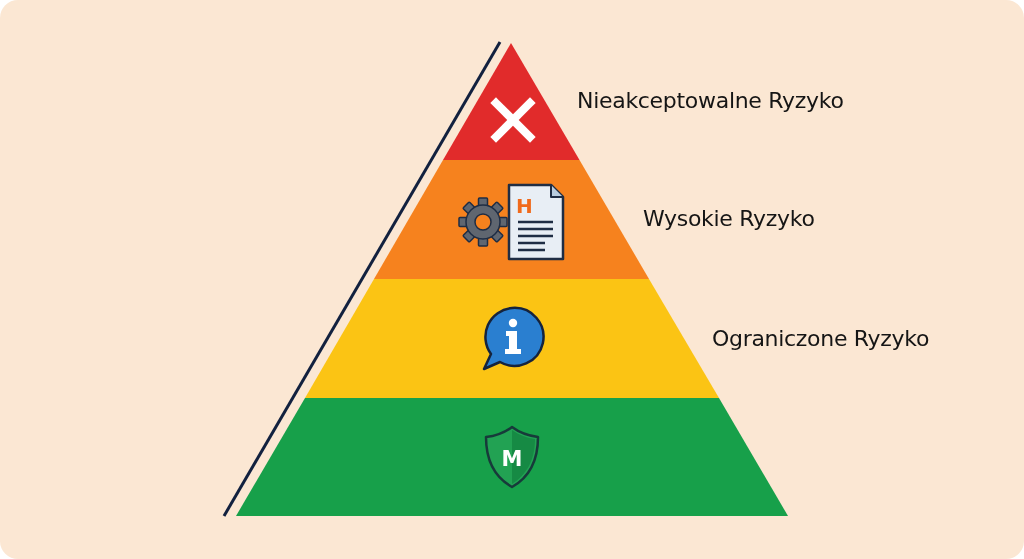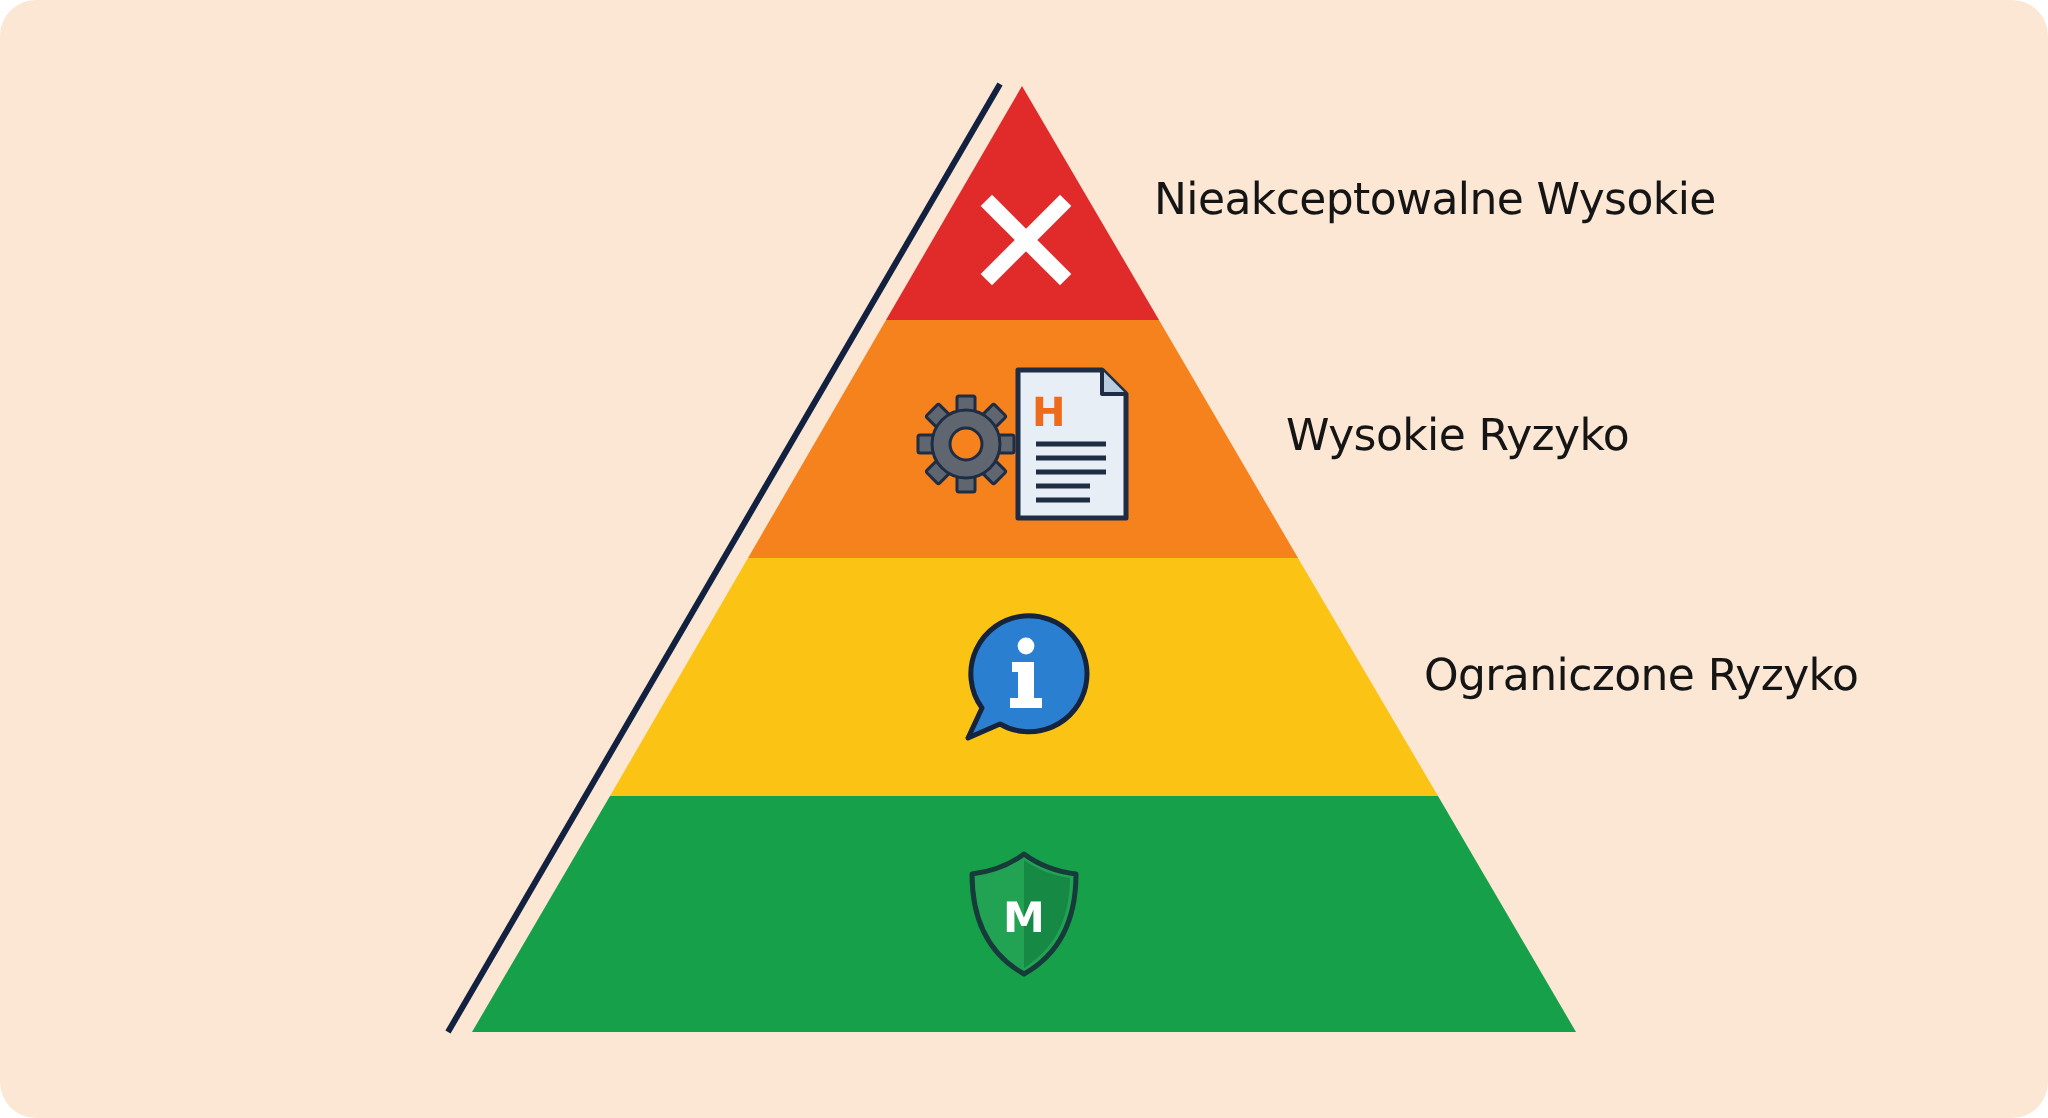--- a/index.html
+++ b/index.html
@@ -59,16 +59,16 @@
       <path d="M506,331 L517,331 L517,349 L521,349 L521,354 L505,354 L505,349 L509,349 L509,336 L506,336 Z" fill="#ffffff"></path>
     </g>
 
     <g>
       <path d="M512,427 C520,433 530,436 538,437 C538,462 528,478 512,487 C496,478 486,462 486,437 C494,436 504,433 512,427 Z" fill="#22a253" stroke="#173a3a" stroke-width="2.5" stroke-linejoin="round"></path>
       <path d="M512,430 C519,435 527,438 535,439 C535,461 526,475 512,484 Z" fill="#168a44"></path>
       <text x="512" y="466" text-anchor="middle" font-family="'DejaVu Sans', sans-serif" font-weight="bold" font-size="21" fill="#ffffff">M</text>
     </g>
   </svg>
 
-  <div class="label" style="left:577px; top:88px;">Nieakceptowalne Wysokie</div>
+  <div class="label" style="left:577px; top:88px;">Nieakceptowalne Ryzyko</div>
   <div class="label" style="left:643px; top:206px;">Wysokie Ryzyko</div>
   <div class="label" style="left:712px; top:326px;">Ograniczone Ryzyko</div>
 </div>
 
 </body></html>

